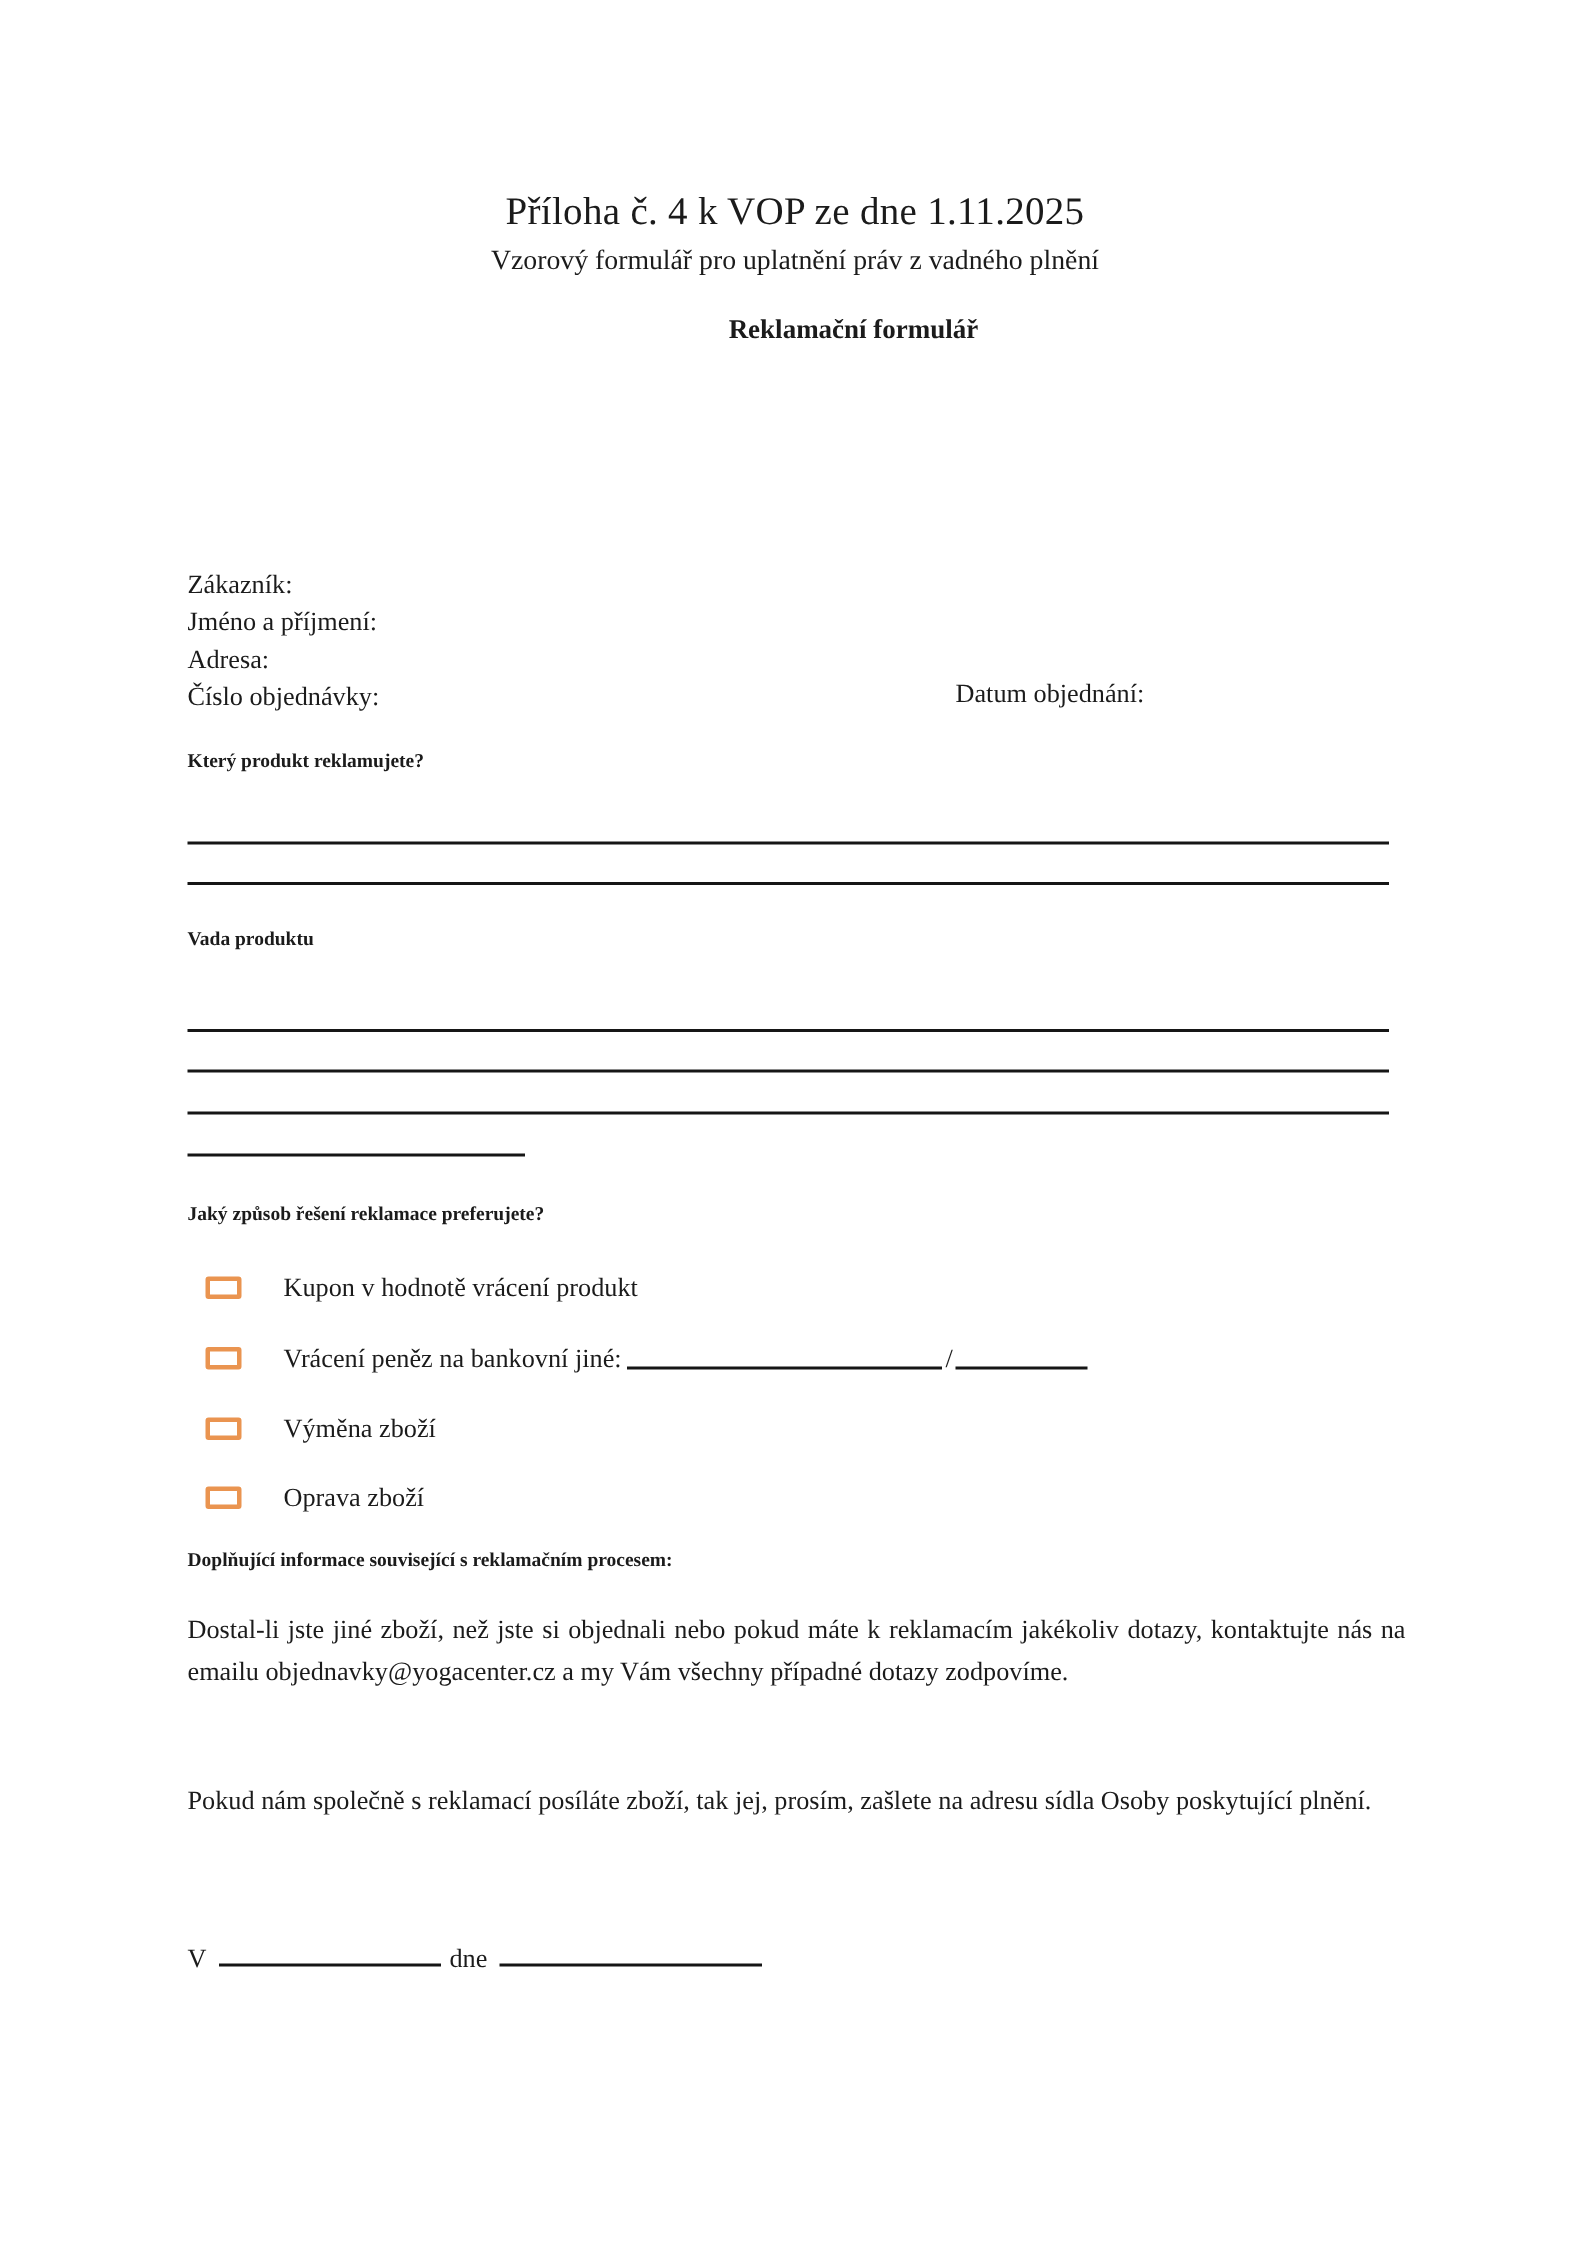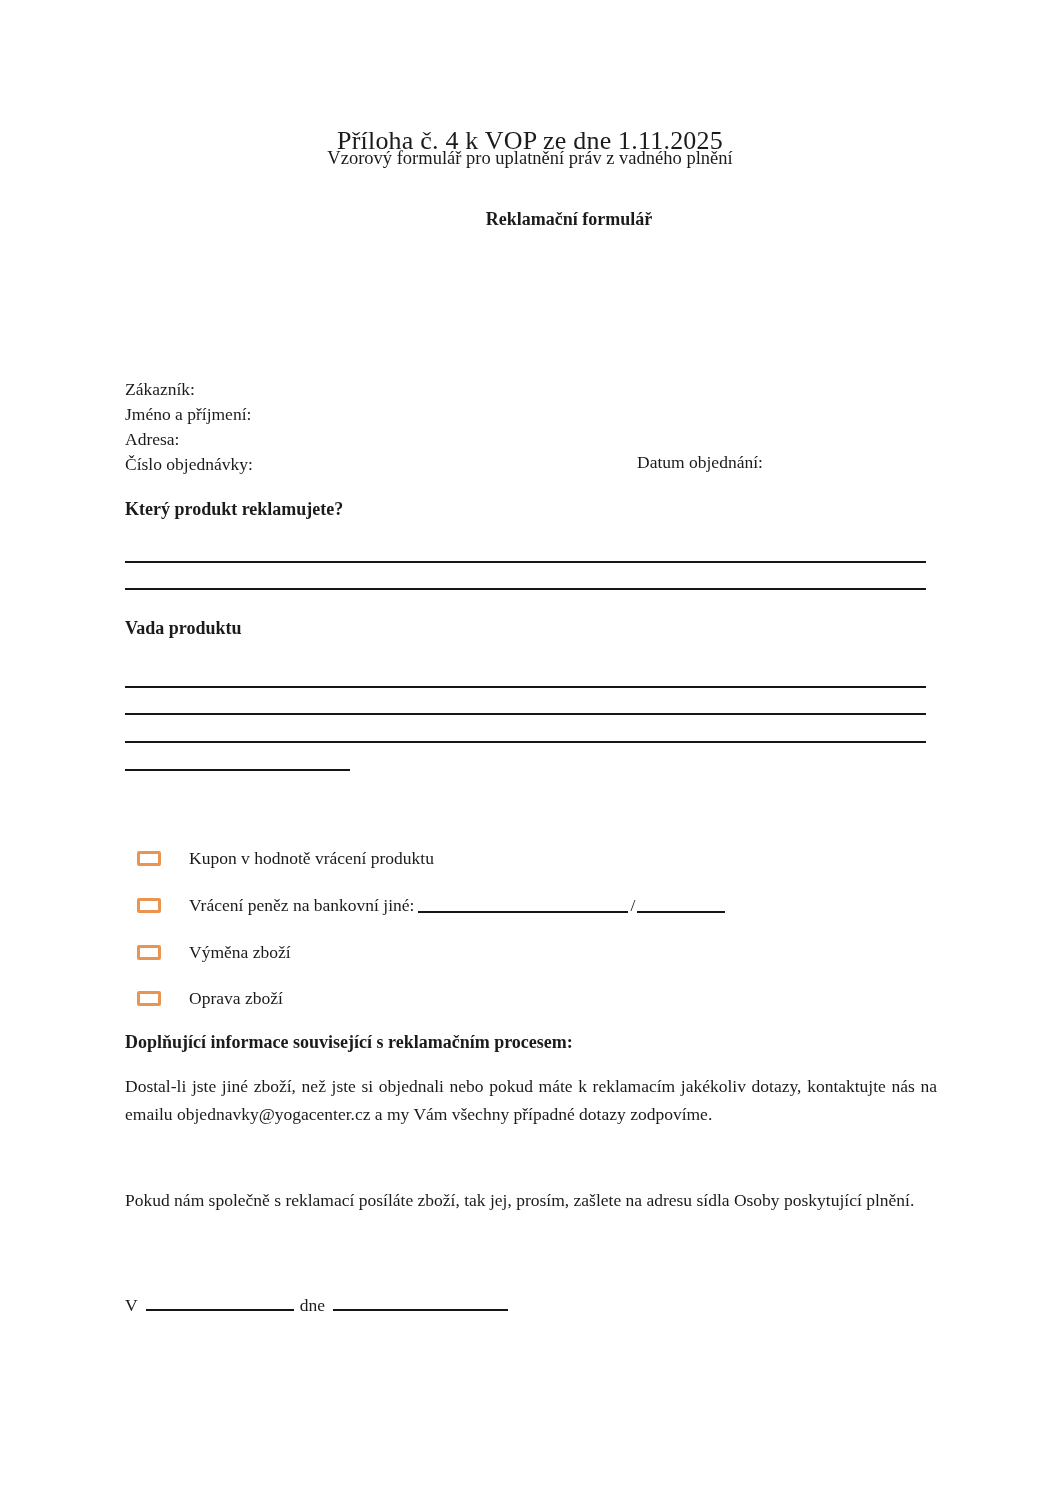--- a/index.html
+++ b/index.html
@@ -11,31 +11,31 @@
     position: relative;
     width: 1060px;
     height: 1497px;
     background: #ffffff;
     font-family: "Liberation Serif", "DejaVu Serif", serif;
     color: #1b1b1b;
     overflow: hidden;
   }
   .centered { text-align: center; width: 100%; position: absolute; left: 0; }
   .doc-title { top: 126px; font-size: 26px; letter-spacing: 0.2px; }
-  .doc-subtitle { top: 148px; font-size: 18.5px; }
+  .doc-subtitle { top: 164px; font-size: 18.5px; }
   .form-heading { top: 209px; font-size: 18px; font-weight: bold; margin-left: 39px; }
   .provider-block { top: 298px; font-size: 18px; line-height: 28px; }
 
   .abs { position: absolute; }
   .body-text { font-size: 17.5px; }
 
   .customer-block { left: 125px; top: 377px; line-height: 25px; }
   .order-date { left: 637px; top: 452px; }
 
-  .section-heading { left: 125px; font-size: 18px; font-weight: bold; }
+  .section-heading { left: 125px; font-size: 13px; font-weight: bold; }
   .q-product { top: 499px; }
   .h-defect { top: 618px; }
   .q-resolution { top: 801px; }
   .h-additional { top: 1032px; }
 
   .write-line {
     position: absolute;
     left: 125px;
     width: 801px;
     border-top: 2px solid #161616;
@@ -128,24 +128,25 @@
   <div class="write-line wl-1"></div>
   <div class="write-line wl-2"></div>
 
   <div class="abs section-heading h-defect">Vada produktu</div>
 
   <div class="write-line wl-3"></div>
   <div class="write-line wl-4"></div>
   <div class="write-line wl-5"></div>
   <div class="write-line wl-short"></div>
 
+  <div class="abs section-heading q-resolution">Jaký způsob řešení reklamace preferujete?</div>
 
   <div class="option-row opt-1">
     <span class="checkbox"></span>
-    <span class="option-label">Kupon v hodnotě vrácení produktu</span>
+    <span class="option-label">Kupon v hodnotě vrácení produkt</span>
   </div>
 
   <div class="option-row opt-2">
     <span class="checkbox"></span>
     <span class="option-label">Vrácení peněz na bankovní jiné:</span>
     <span class="inline-rule acct-rule"></span>
     <span class="acct-slash">/</span>
     <span class="inline-rule bank-rule"></span>
   </div>
 

